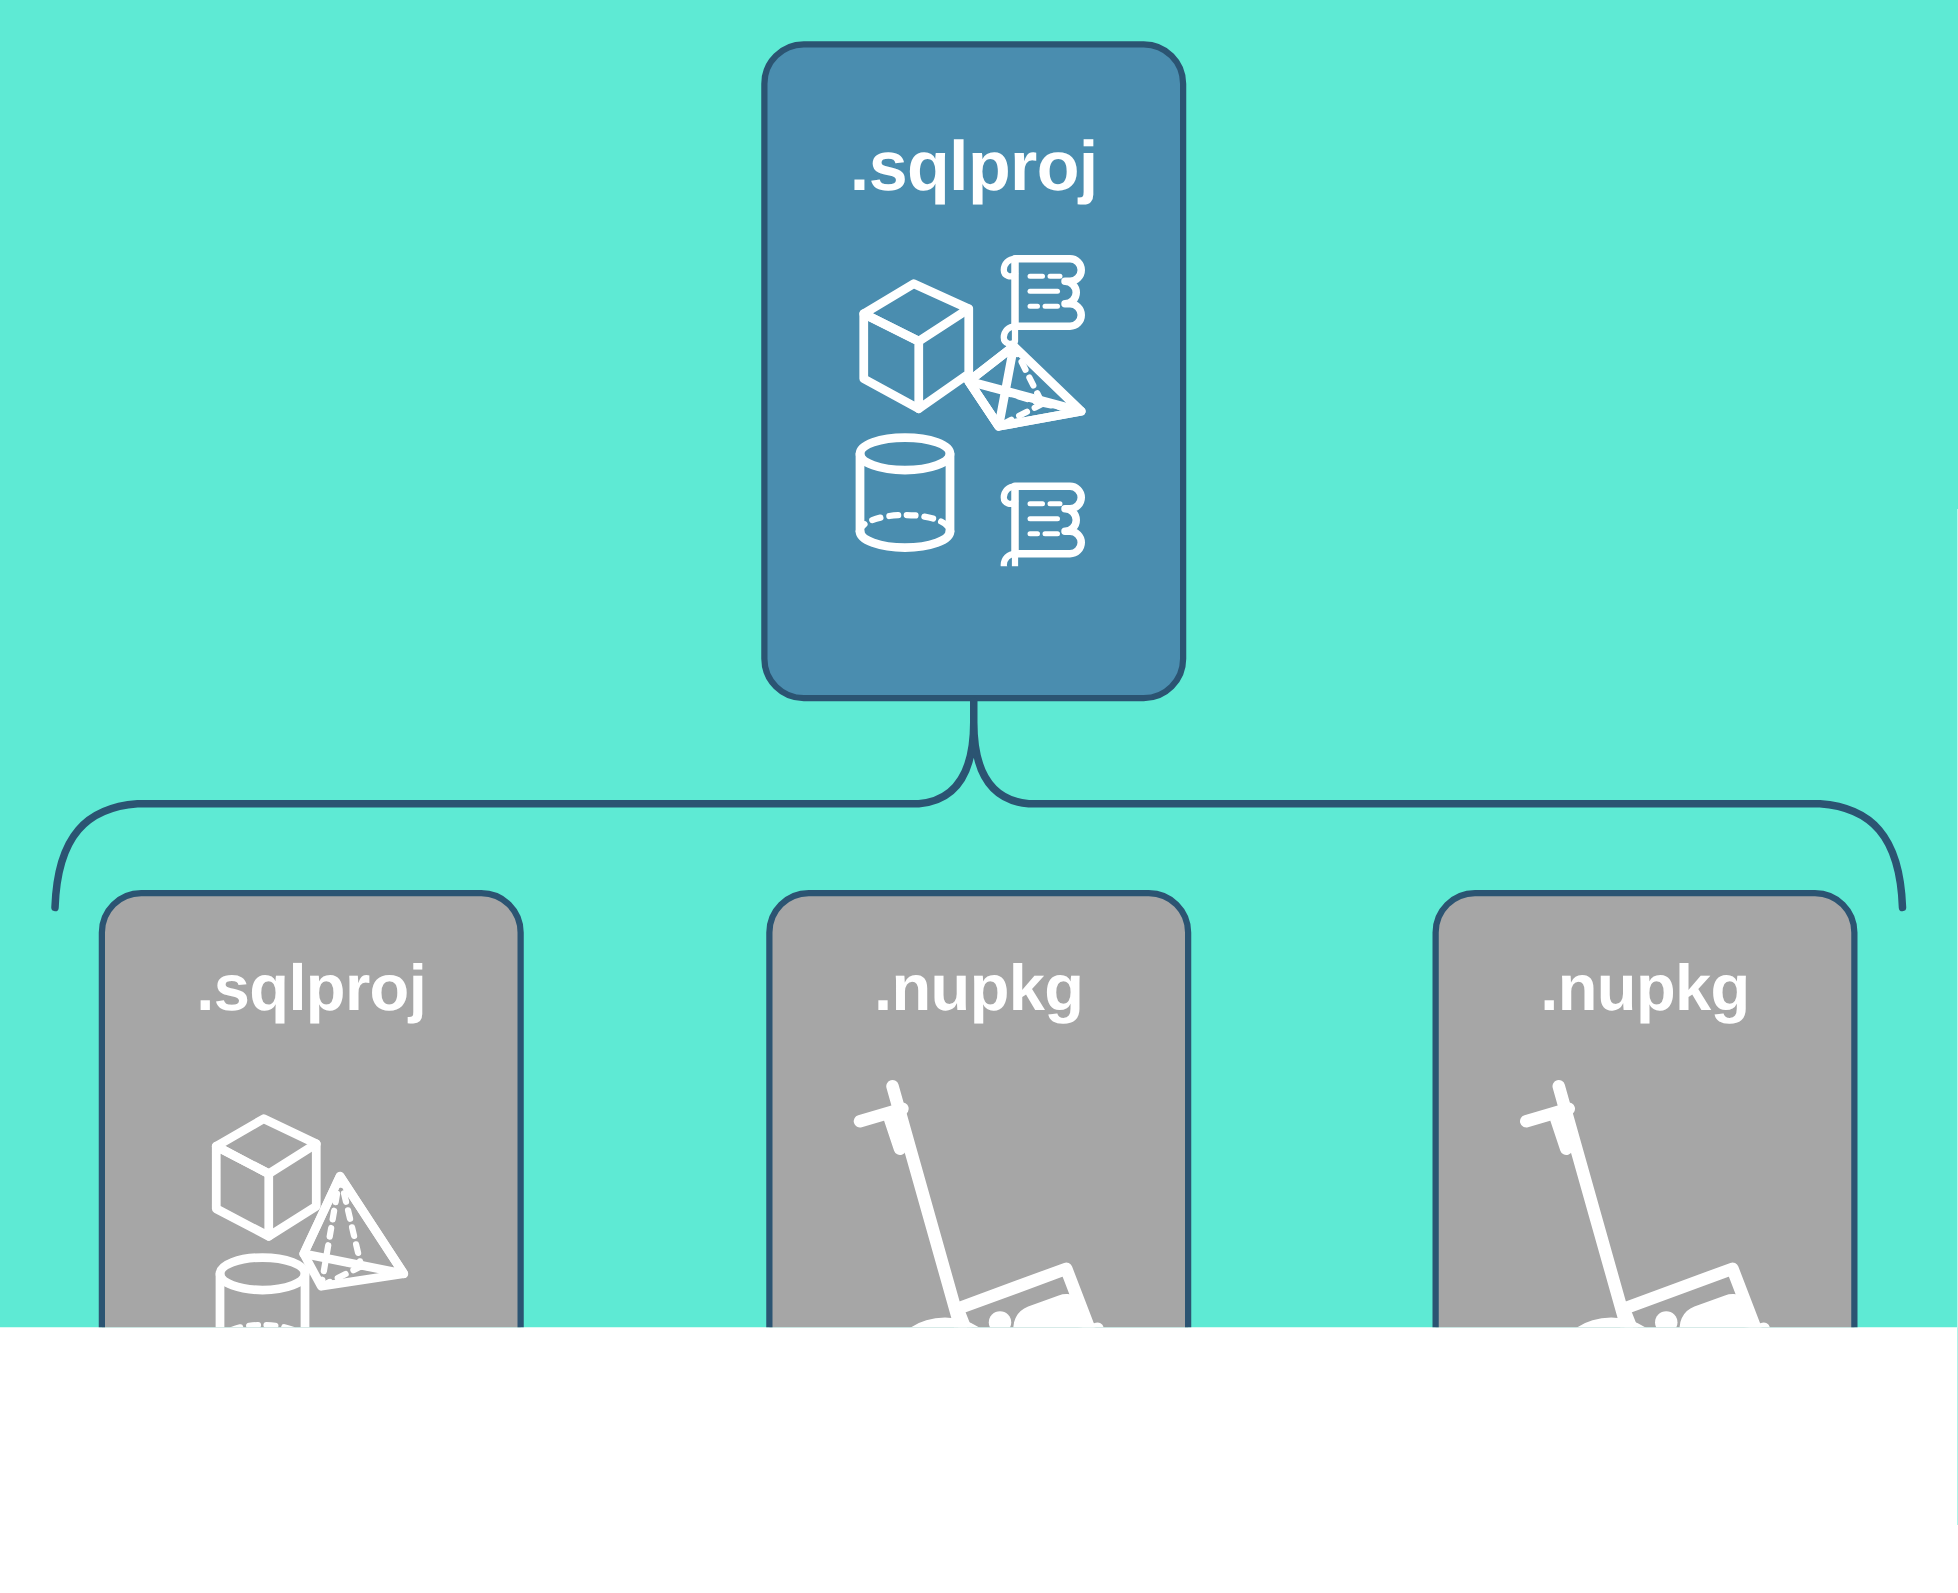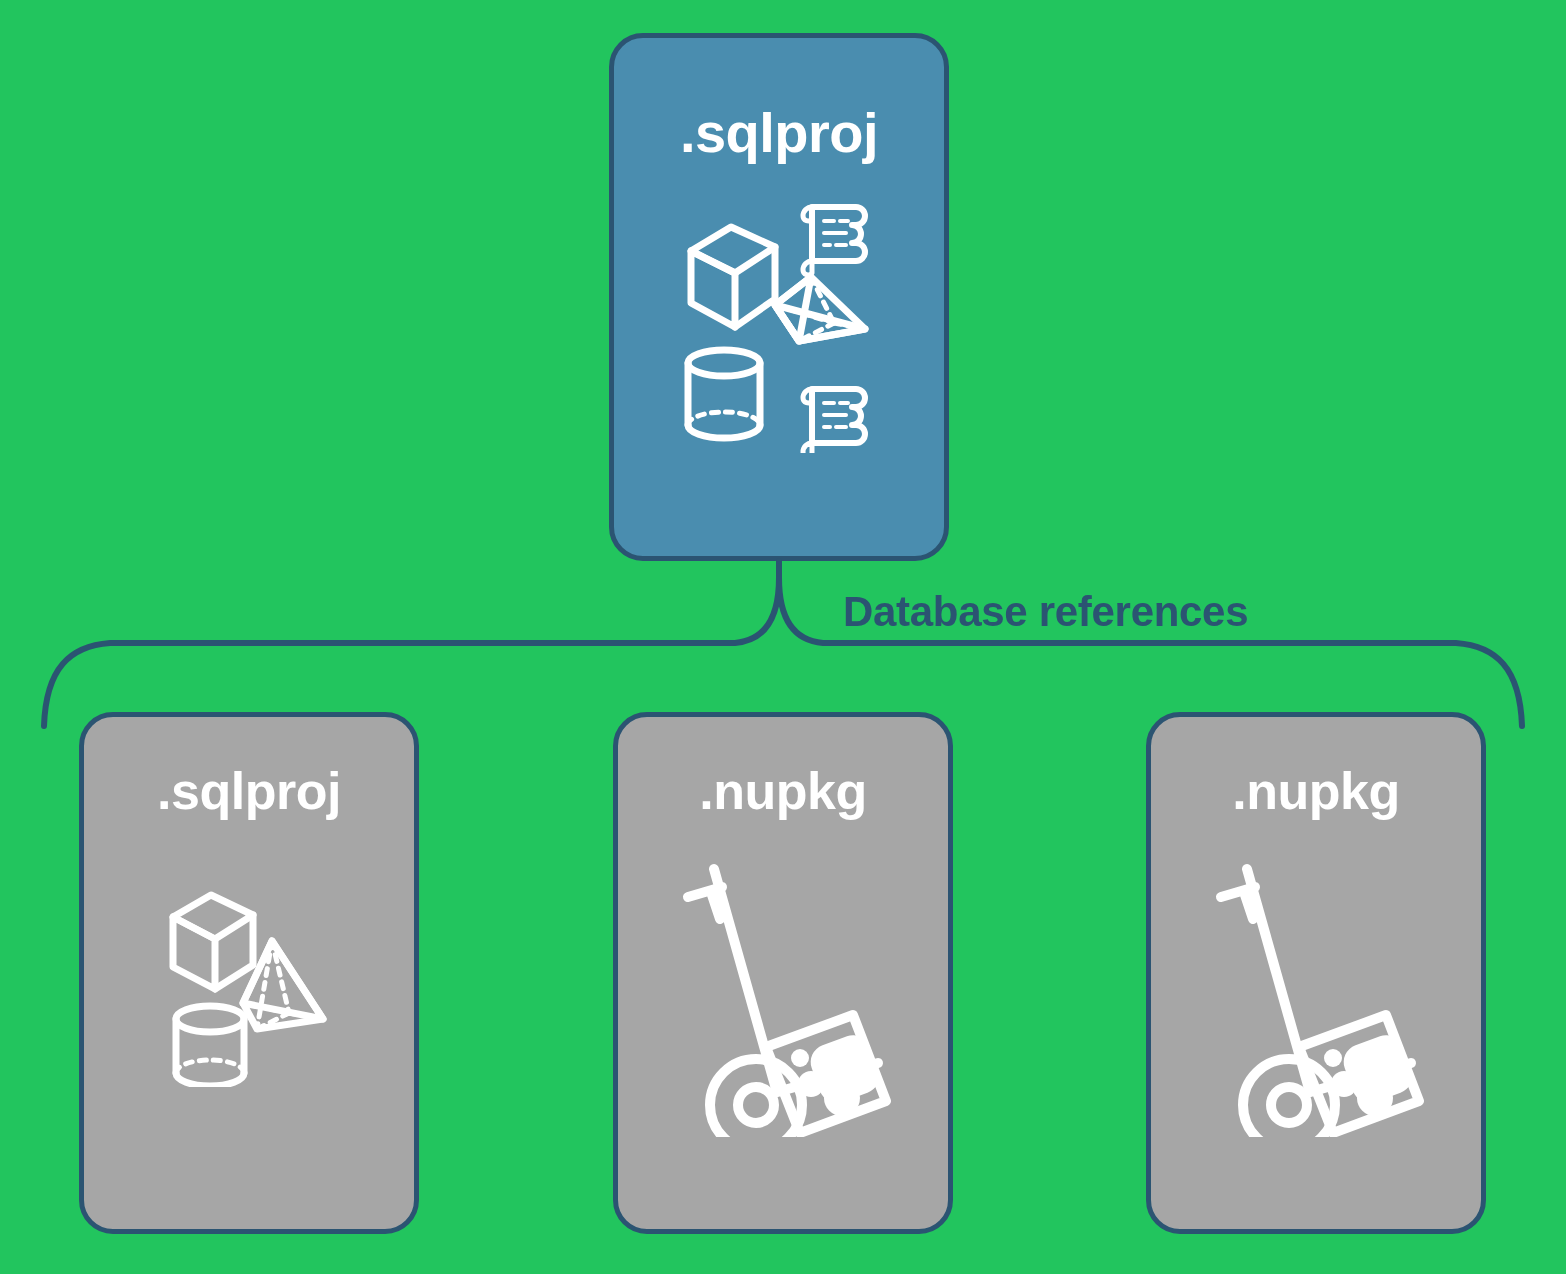--- a/index.html
+++ b/index.html
@@ -6,22 +6,22 @@
     margin: 0;
     padding: 0;
     background: #ffffff;
   }
   body {
     font-family: "Liberation Sans", sans-serif;
   }
   #canvas {
     position: relative;
     width: 1566px;
-    height: 1274px;
-    background: #22c55e;
+    height: 1062px;
+    background: #5eead4;
     overflow: hidden;
   }
   .node {
     position: absolute;
     box-sizing: border-box;
     border-radius: 34px;
     border: 5px solid #2B5472;
     display: block;
   }
   .node .title {
@@ -231,15 +231,14 @@
              L779 578
              C779 610 770 640 735 643
              L110 643
              C70 646 46 668 44 726
              M779 578
              C779 610 788 640 823 643
              L1456 643
              C1496 646 1520 668 1522 726" fill="none" stroke="#2B5472" stroke-width="6" stroke-linecap="round" stroke-linejoin="round"></path>
   </svg>
 
-  <div class="brace-label">Database references</div>
 
 </div>
 
 </body></html>

